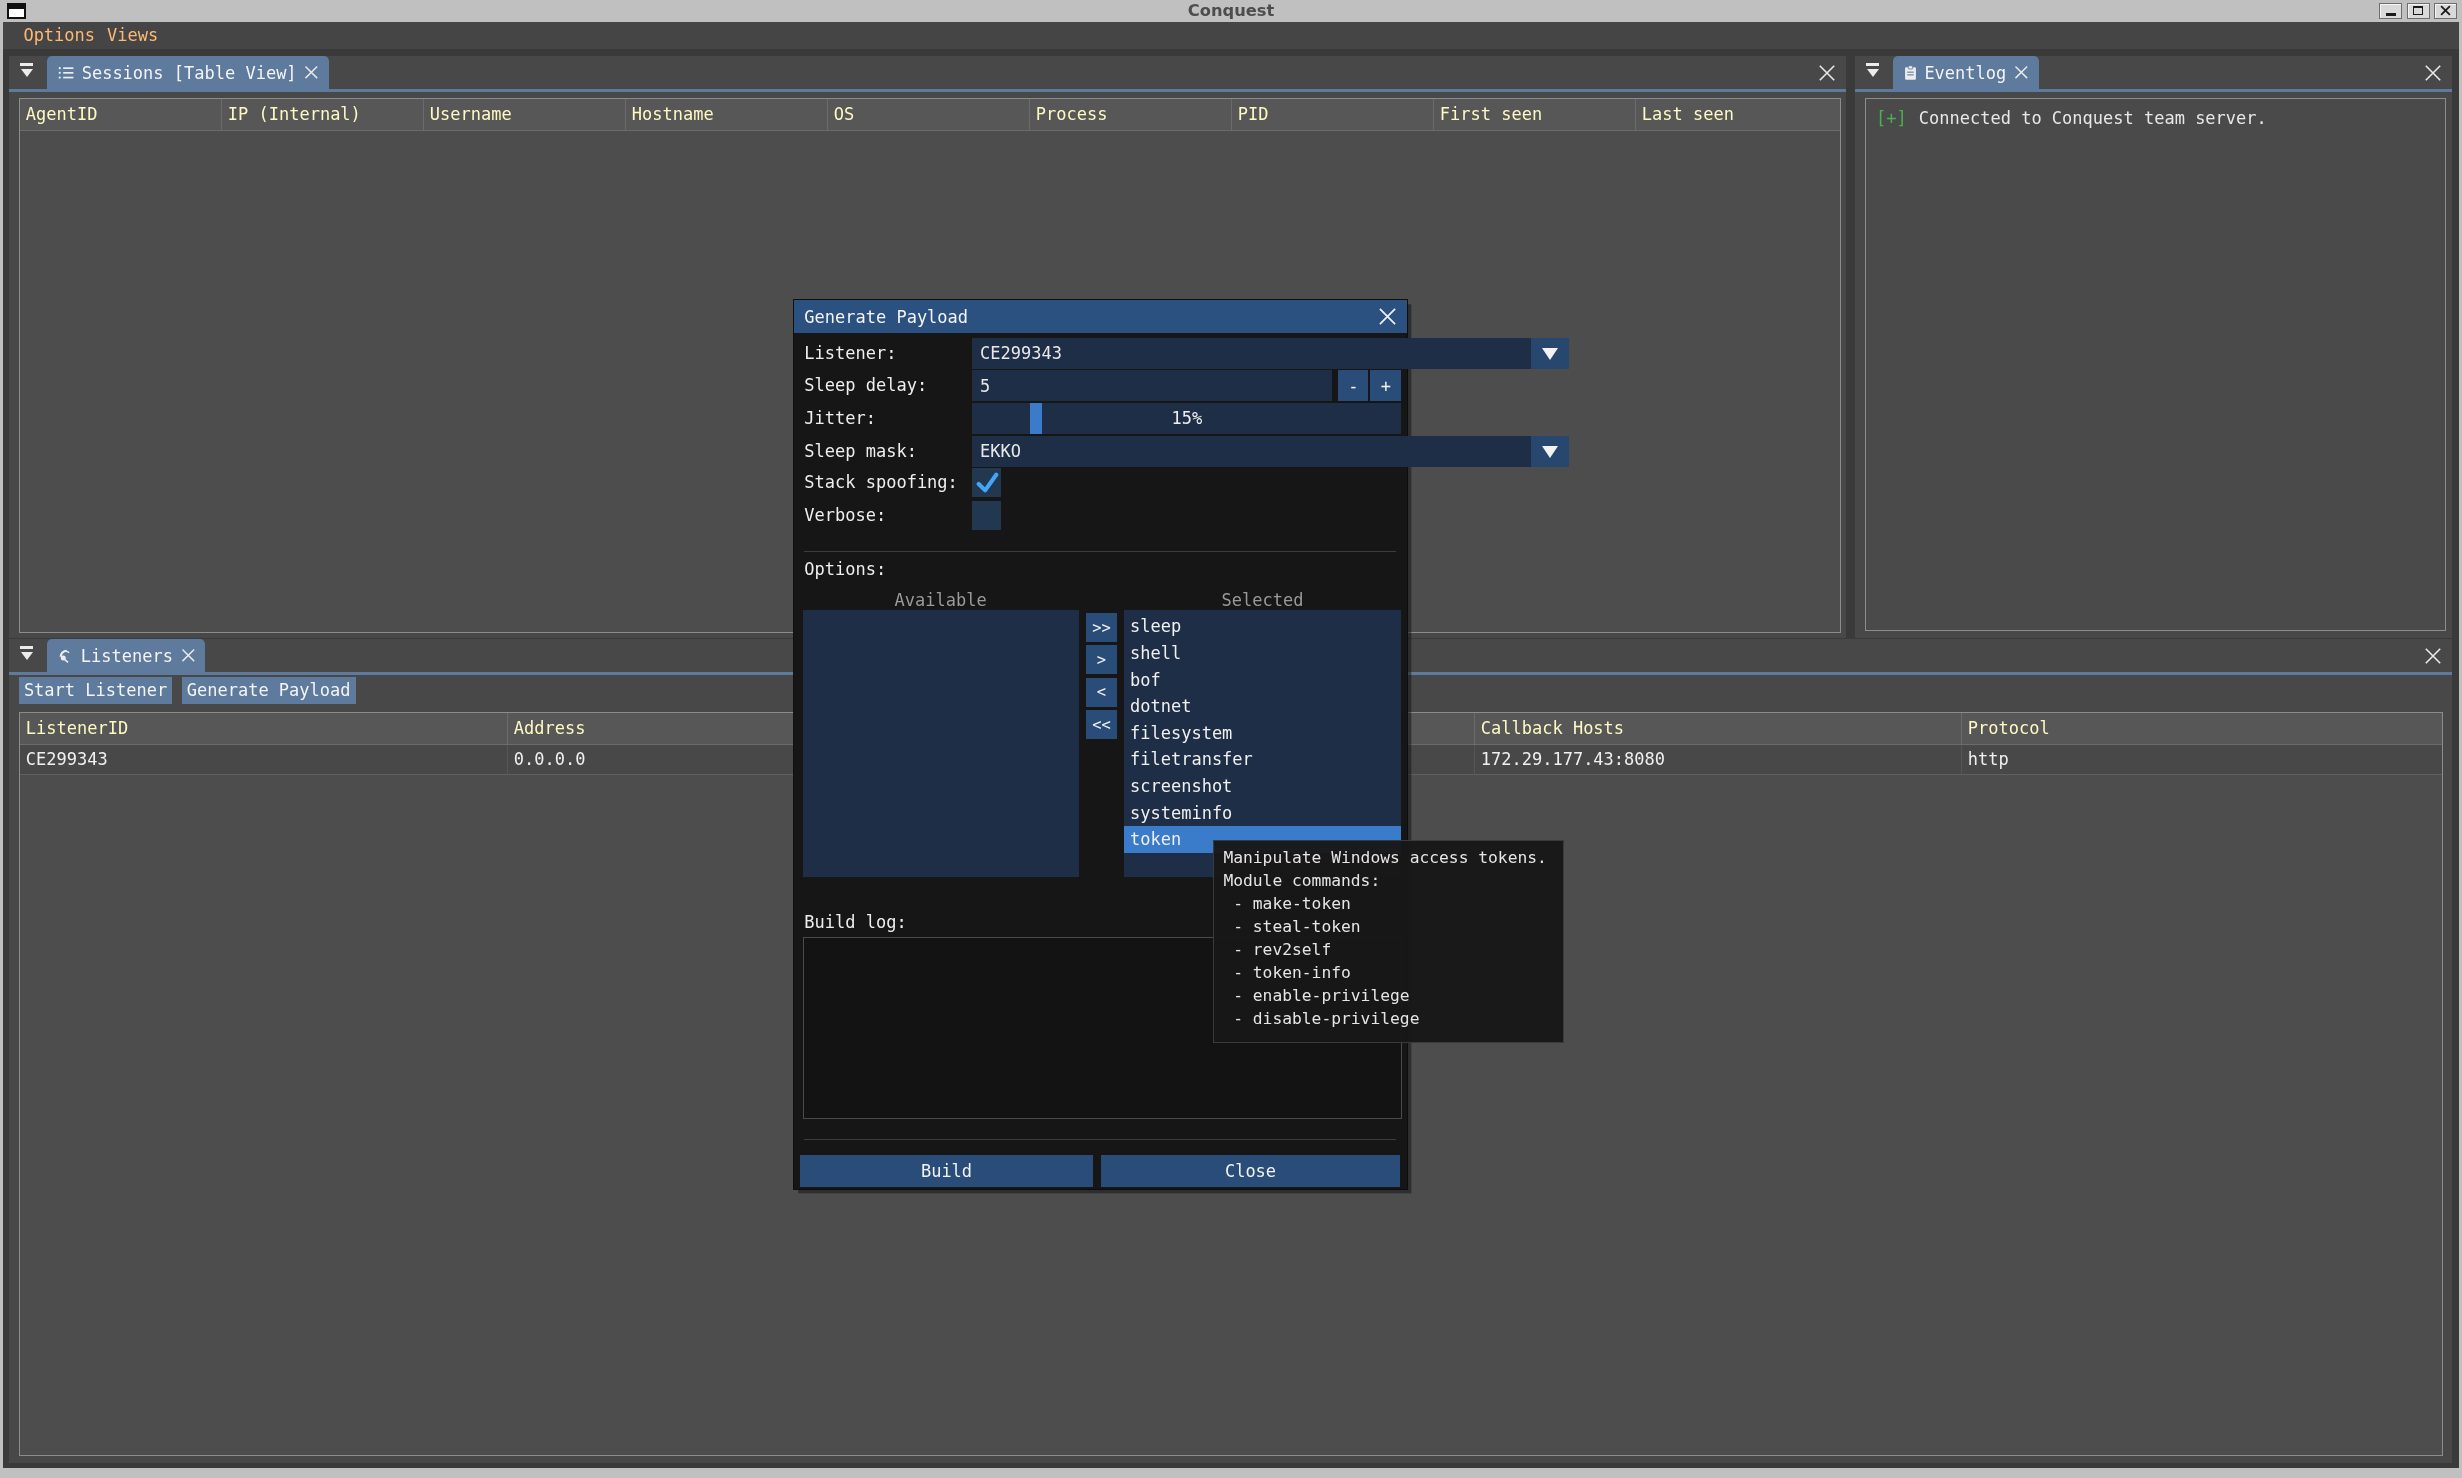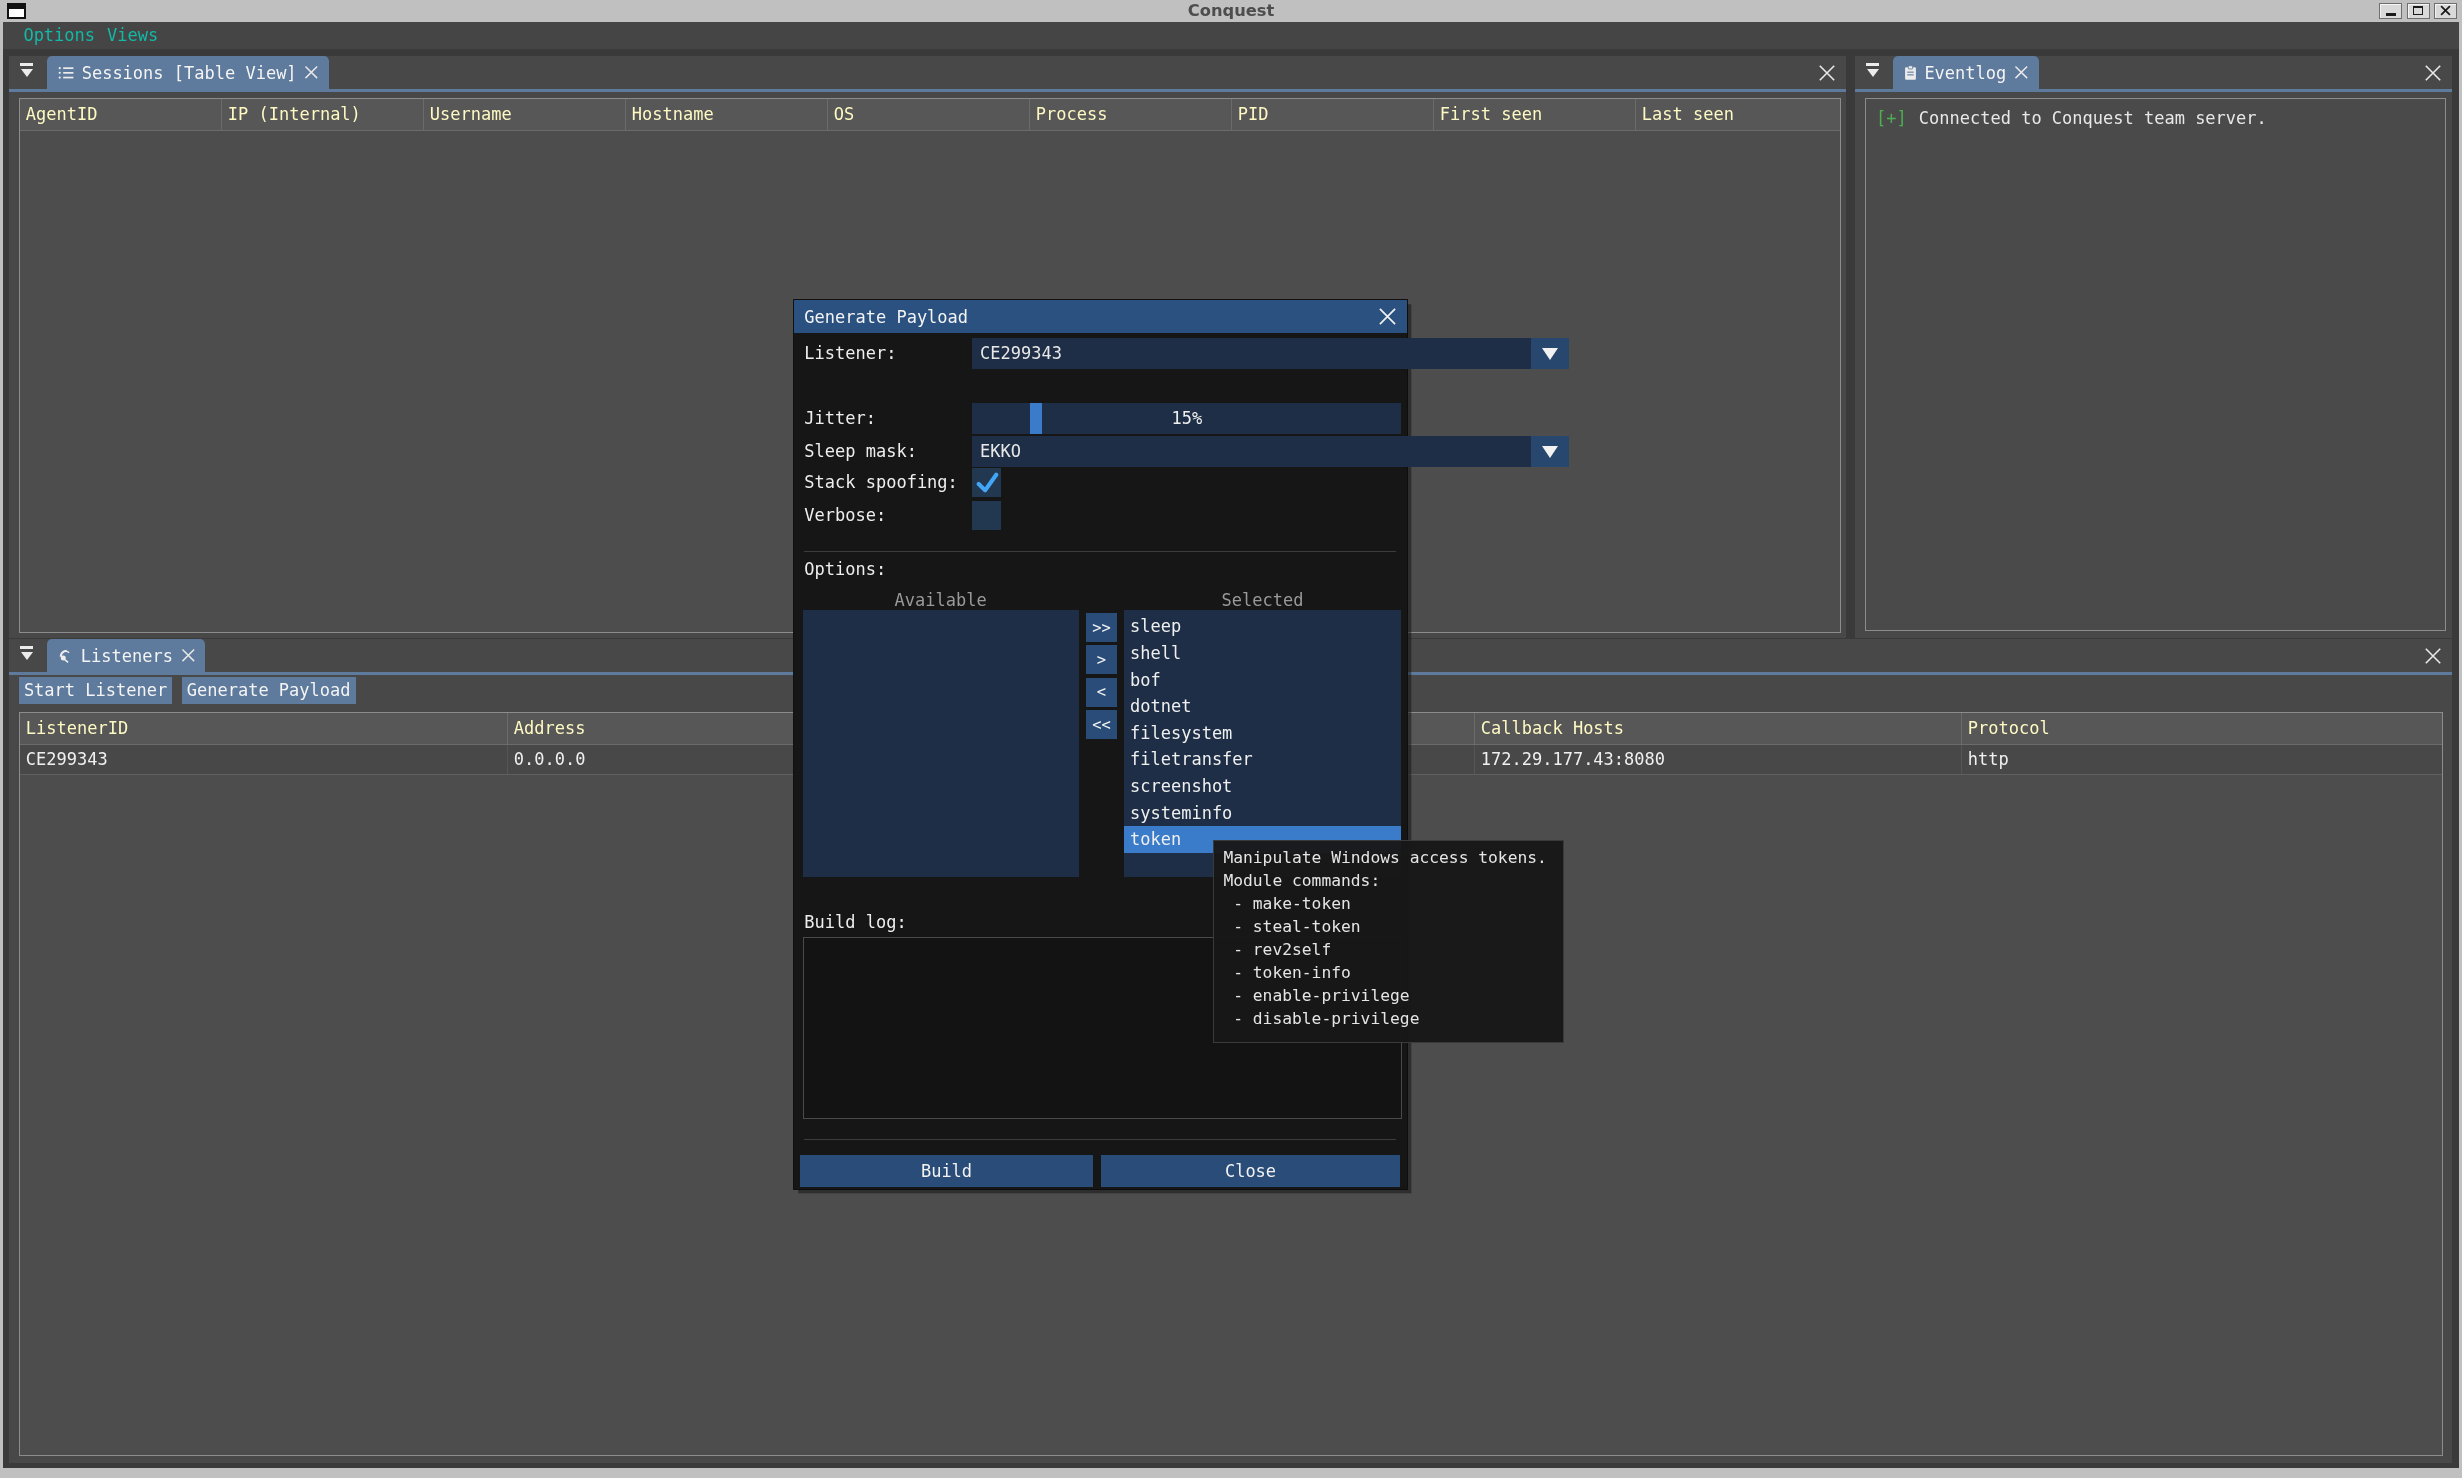--- a/index.html
+++ b/index.html
@@ -19,21 +19,21 @@
   .win-title{position:absolute; left:0; right:0; top:0.9px; text-align:center; font-family:"DejaVu Sans", sans-serif; font-weight:bold; font-size:16.3px; color:#4d4d4d;}
   .win-controls{position:absolute; right:5.1px; top:2.6px; display:flex; gap:4.3px;}
   .win-btn{width:23px; height:16.3px; background:#d9d9d9; border:0.9px solid #6e6e6e; box-shadow:inset 0.9px 0.9px 0 #f5f5f5; display:flex; align-items:center; justify-content:center; cursor:pointer;}
   .glyph-min{width:9.4px; height:2.6px; background:#1a1a1a; margin-top:7.7px;}
   .glyph-max{width:10.3px; height:8.6px; border:1.3px solid #1a1a1a; border-top:2.6px solid #1a1a1a;}
 
   .content{position:absolute; left:3.4px; top:22px; width:2456px; height:1446px; background:var(--workspace);}
 
   
   .menubar{position:absolute; left:0; top:0; width:100%; height:26.6px; background:#454545; display:flex; align-items:center; padding-left:20px;}
-  .menu-item{font-size:17px; color:#14b8a6; margin-right:12px; cursor:pointer;}
+  .menu-item{font-size:17px; color:#fdba74; margin-right:12px; cursor:pointer;}
 
   
   .panel{position:absolute; background:var(--panel);}
   .panel-sessions{left:6px; top:34px; width:1837px; height:582px;}
   .panel-eventlog{left:1852px; top:34px; width:597px; height:582px;}
   .panel-listeners{left:6px; top:617px; width:2443px; height:824px;}
   .collapse-btn{position:absolute; left:7.7px; top:6.9px; width:19px; height:20.6px; cursor:pointer;}
   .collapse-btn .bar{width:13.7px; height:3.4px; background:#ececec; margin:0 auto 2.6px;}
   .collapse-btn .tri{width:0; height:0; margin:0 auto; border-left:6.9px solid transparent; border-right:6.9px solid transparent; border-top:8.6px solid #ececec;}
   .tab{position:absolute; left:38px; top:0; height:33px; background:var(--tab-active); border-radius:5.1px 5.1px 0 0; display:flex; align-items:center; gap:7.7px; padding:0 10.3px; cursor:pointer;}
@@ -291,20 +291,28 @@
     <div class="dlg-row" style="top:38px;">
       <span class="dlg-label">Listener:</span>
       <div class="dlg-field combo">
         <span class="combo-value">CE299343</span>
         <span class="combo-arrow">
             <span class="tri"></span>
           </span>
       </div>
     </div>
 
+    <div class="dlg-row" style="top:70px;">
+      <span class="dlg-label">Sleep delay:</span>
+      <div class="dlg-field">
+        <input class="field-input" readonly="" value="5" style="">
+        <button class="step-btn step-minus">-</button>
+        <button class="step-btn step-plus">+</button>
+      </div>
+    </div>
 
     <div class="dlg-row" style="top:103px;">
       <span class="dlg-label">Jitter:</span>
       <div class="dlg-field slider">
         <span class="slider-handle" style="left: 58px;"></span>
         <span class="slider-value">15%</span>
       </div>
     </div>
 
     <div class="dlg-row" style="top:168px; height:29px;">

